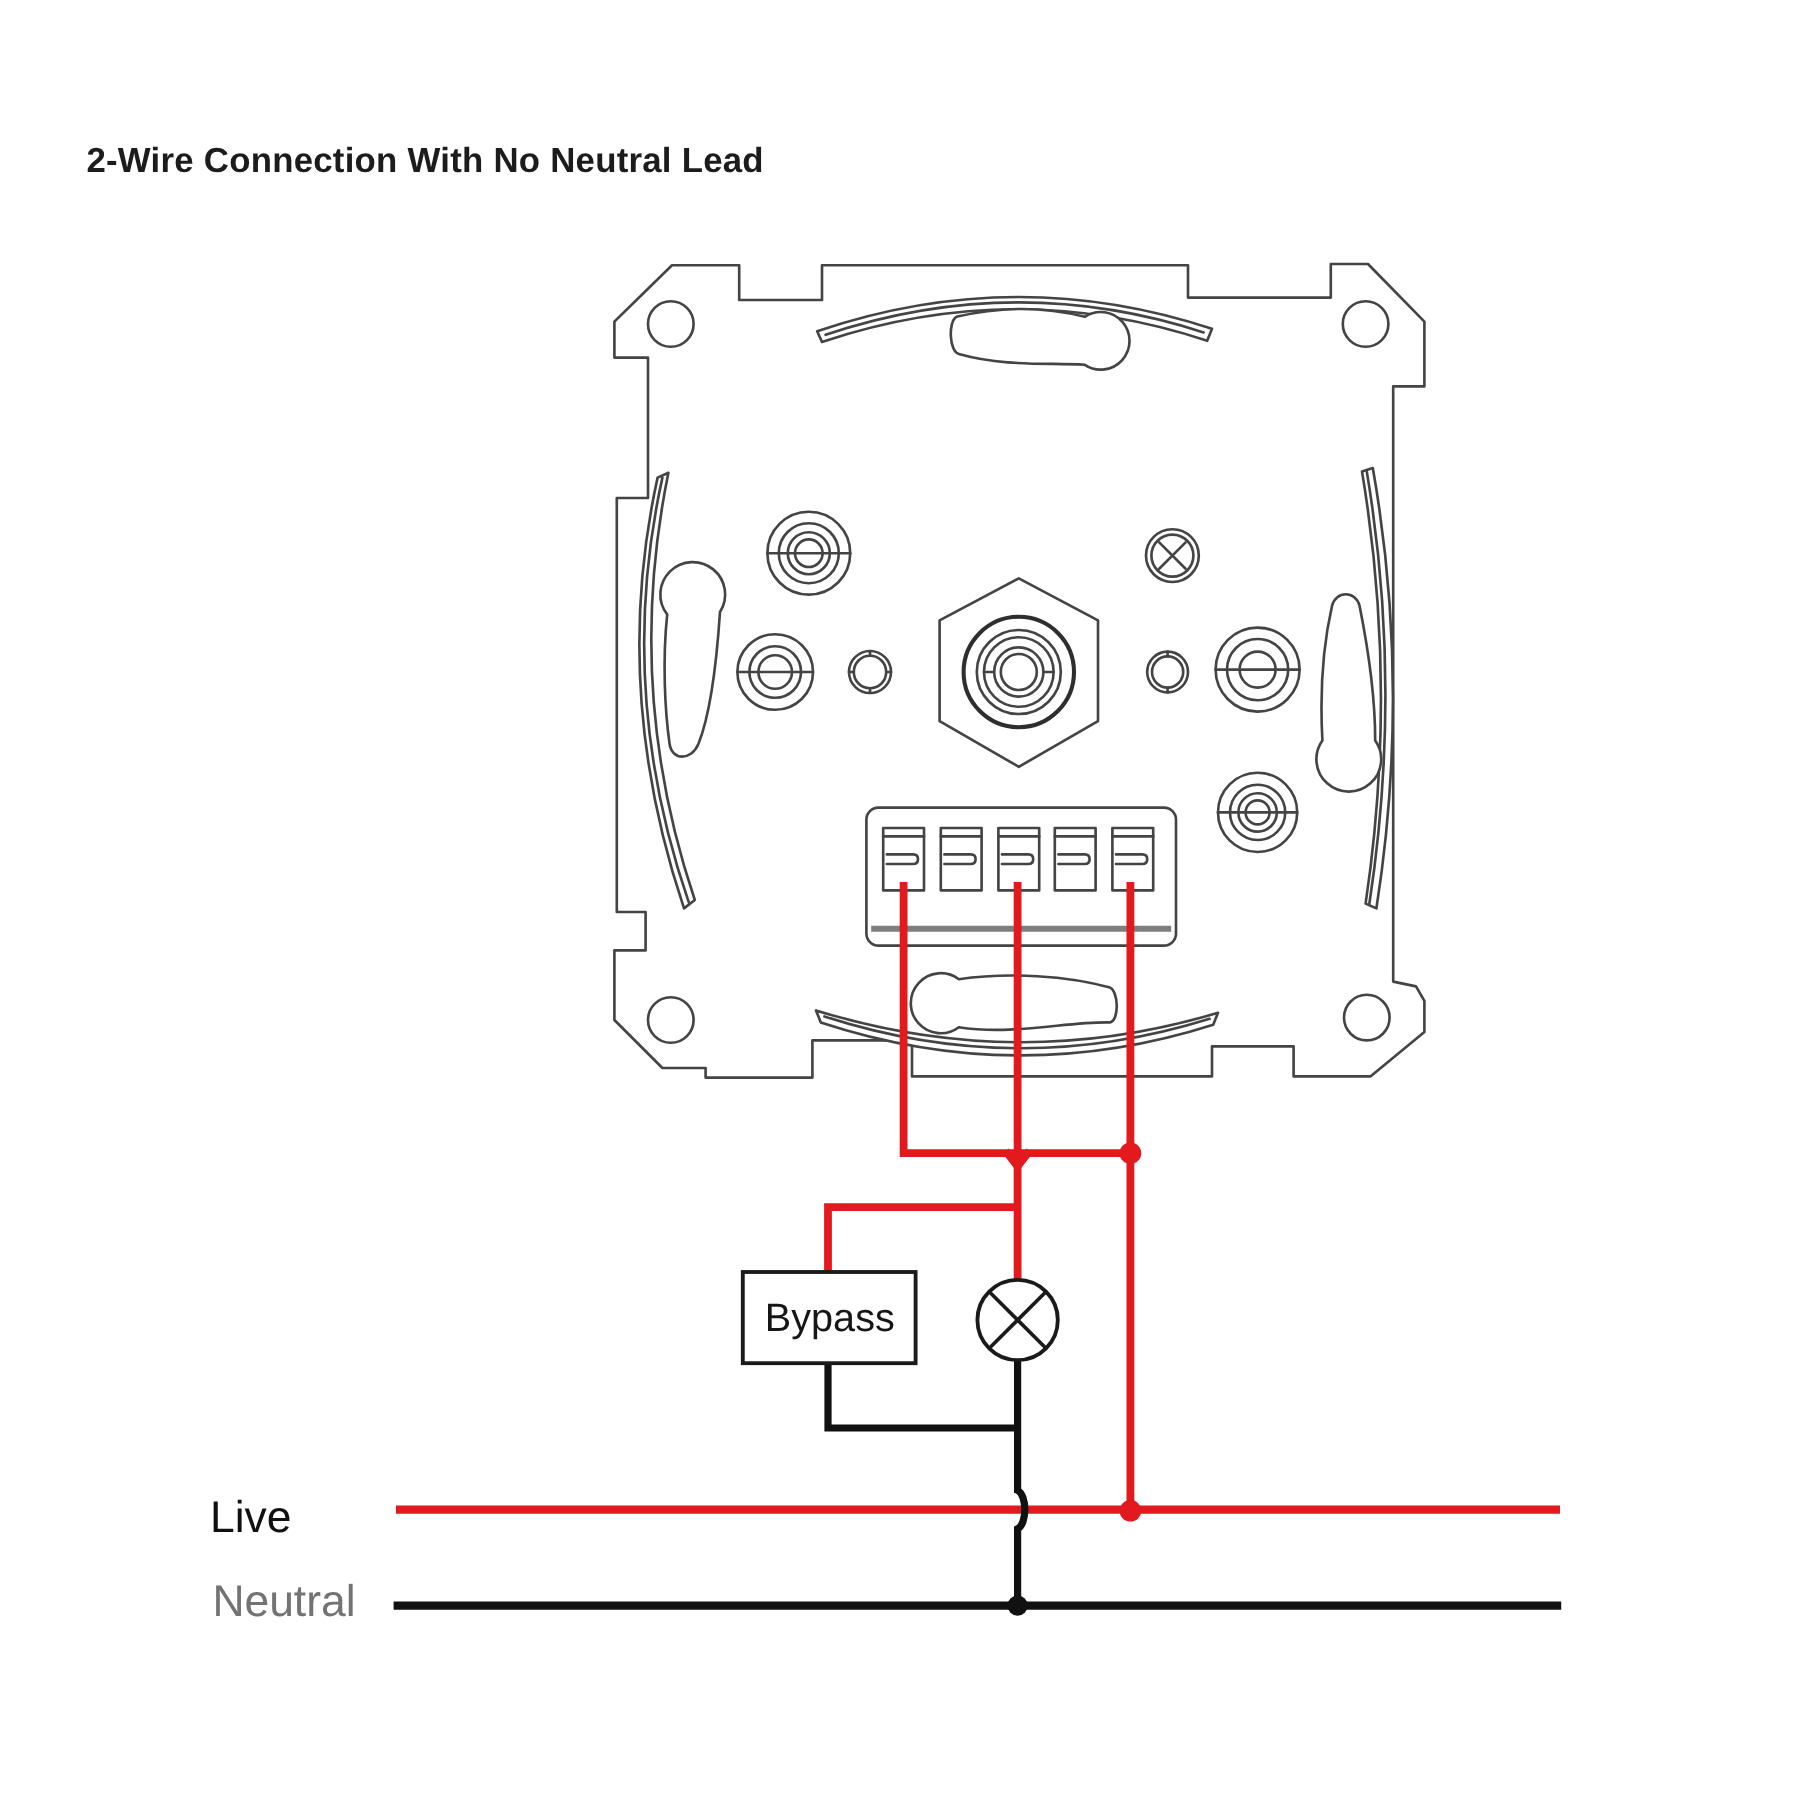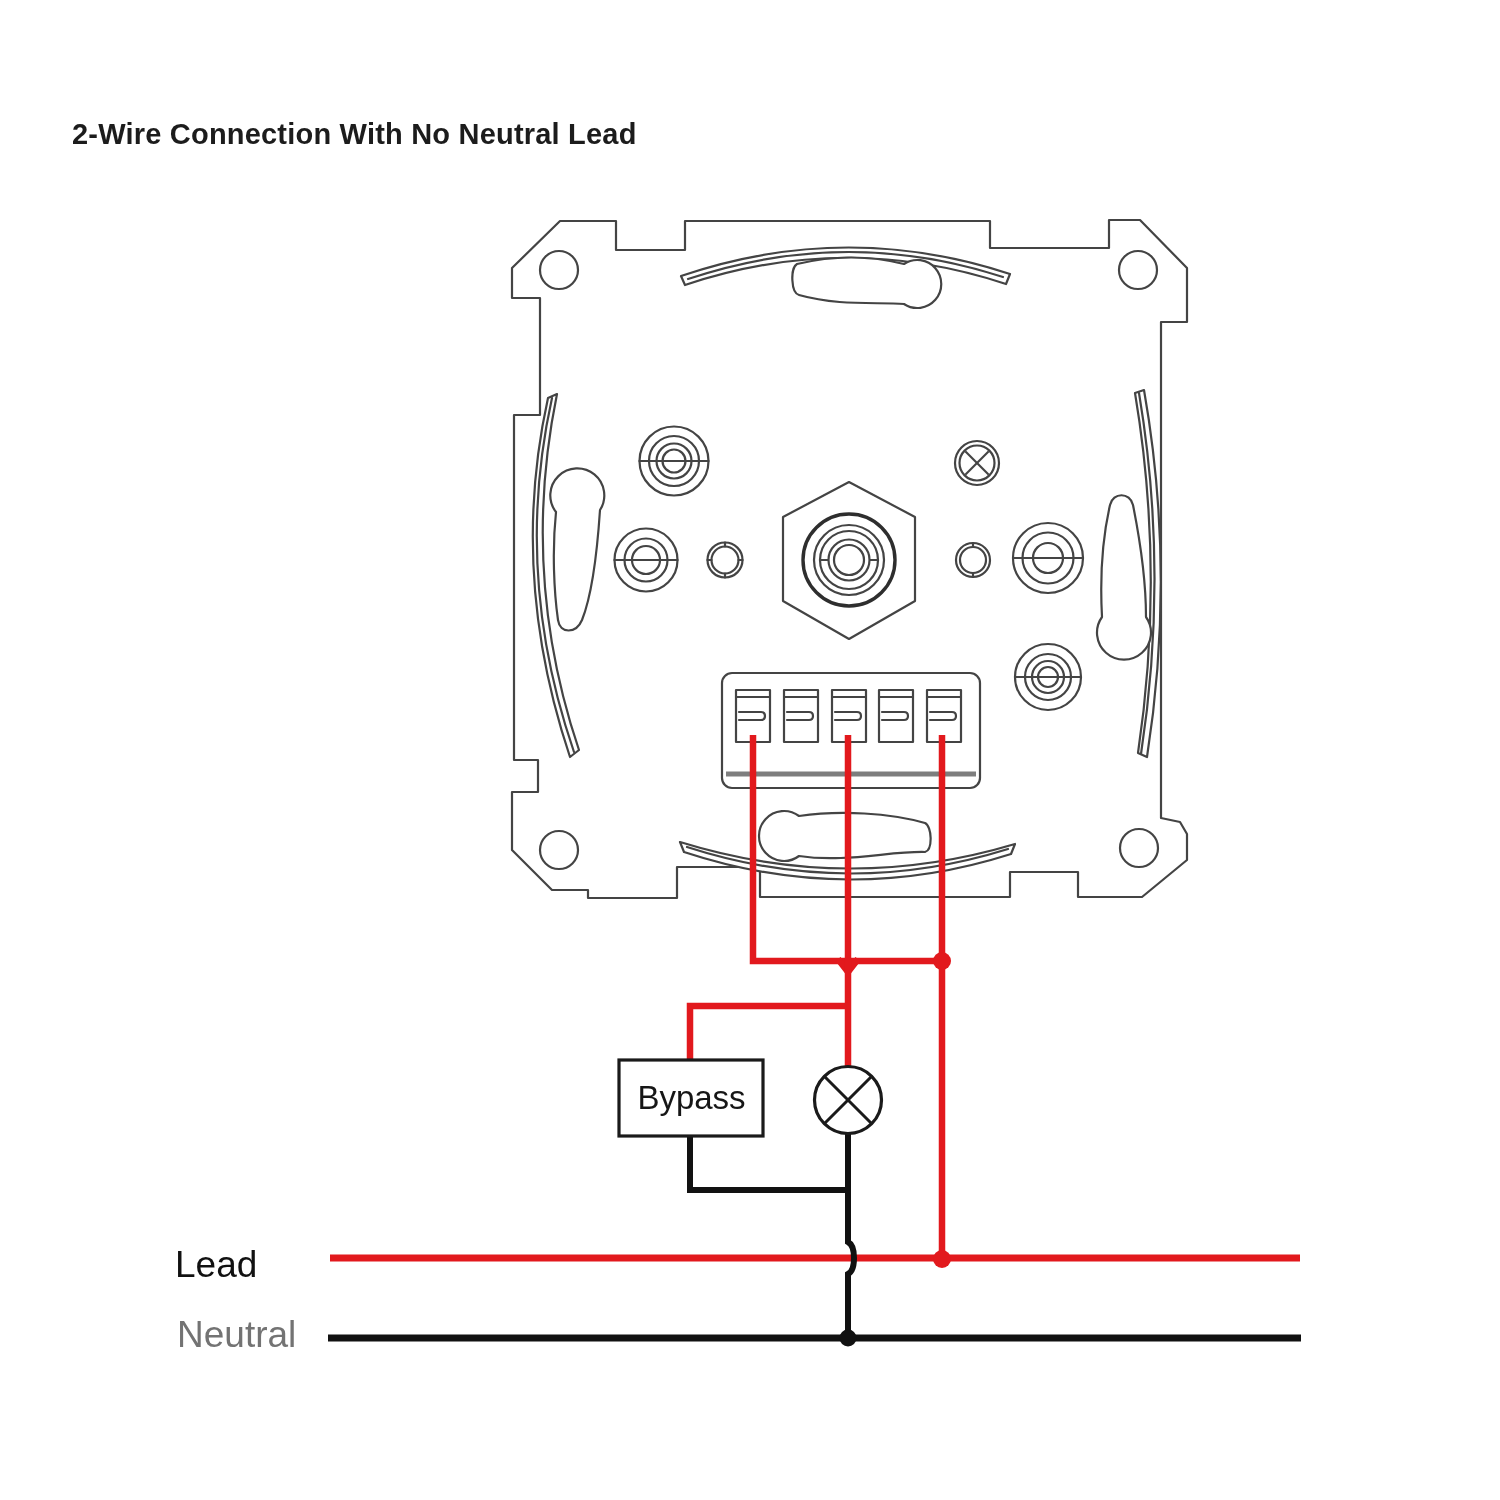--- a/index.html
+++ b/index.html
@@ -181,15 +181,15 @@
     <rect class="sym" x="619" y="1060" width="144" height="76" stroke-width="3"></rect>
     <g>
       <circle class="sym" cx="848" cy="1100" r="33.5"></circle>
       <line class="sym-line" x1="825" y1="1077" x2="871" y2="1123"></line>
       <line class="sym-line" x1="871" y1="1077" x2="825" y2="1123"></line>
     </g>
   </svg>
 
   <div id="title" class="txt">2-Wire Connection With No Neutral Lead</div>
   <div id="bypass-label" class="txt">Bypass</div>
-  <div id="live-label" class="txt">Lead</div>
+  <div id="live-label" class="txt">Live</div>
   <div id="neutral-label" class="txt">Neutral</div>
 </div>
 
 </body></html>

